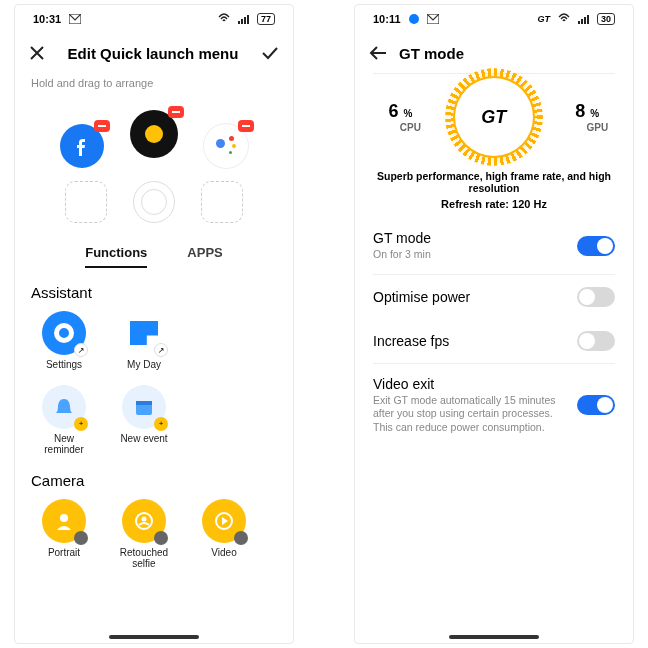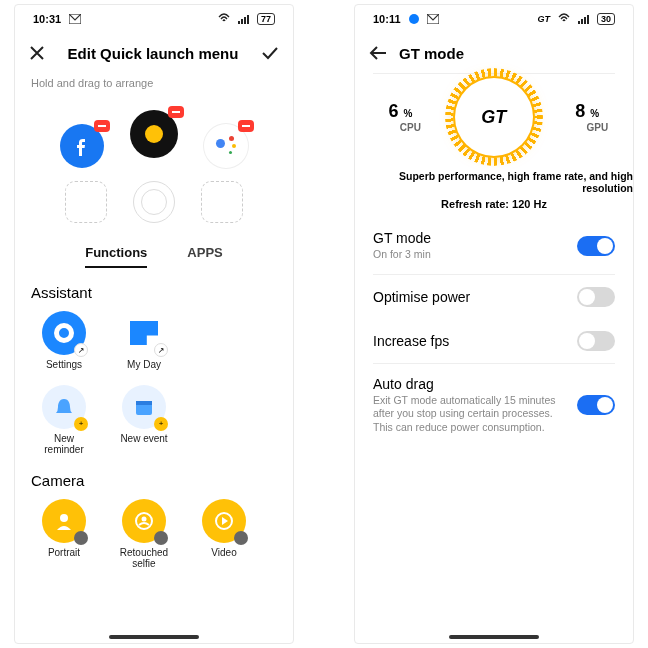--- a/index.html
+++ b/index.html
@@ -35,21 +35,21 @@
   .item .lbl { font-size:10px; text-align:center; line-height:1.15; color:#222;}
   .blue{background:#1b87ff;} .lblue{background:#e8f2ff;} .yellow{background:#ffc107;}
   .navbar{position:absolute; bottom:4px; left:50%; transform:translateX(-50%); width:90px; height:4px; background:#333; border-radius:2px;}
   .statrow{ display:flex; align-items:center; justify-content:space-around; padding:4px 8px;}
   .stat{ text-align:center;}
   .stat .v{font-size:18px; font-weight:700;}
   .stat .v .pc{font-size:10px; font-weight:600;}
   .stat .l{font-size:10px; color:#666; font-weight:600;margin-left:20px;}
   .gtcircle{ width:78px; height:78px; border-radius:50%; background:#fff; box-shadow:0 0 0 2px #ffb300, 0 0 14px rgba(255,179,0,.6); display:flex; align-items:center; justify-content:center; font-style:italic; font-weight:800; font-size:18px; position:relative;}
   .gtcircle::before{content:""; position:absolute; inset:-10px; border-radius:50%; background:repeating-conic-gradient(#ffb300 0 4deg, transparent 4deg 8deg); -webkit-mask:radial-gradient(circle, transparent 58%, #000 59%);}
-  .desc{font-size:10.5px; font-weight:700; text-align:right; padding:10px 0 2px;}
+  .desc{font-size:10.5px; font-weight:700; text-align:center; padding:10px 0 2px;}
   .rr{font-size:11px; font-weight:700; text-align:center; padding:2px 0 8px;}
   .row{ display:flex; align-items:center; justify-content:space-between; padding:12px 18px; }
   .row .txt .t{font-size:14px; font-weight:500;}
   .row .txt .s{font-size:10.5px; color:#888; padding-top:2px; max-width:190px; line-height:1.3;}
   .toggle{ width:38px; height:20px; border-radius:20px; background:#d9d9d9; position:relative;}
   .toggle::after{content:""; position:absolute; width:16px; height:16px; border-radius:50%; background:#fff; top:2px; left:2px; transition:.2s;}
   .toggle.on{ background:#1b6ef3;}
   .toggle.on::after{ left:20px;}
   .divider{height:1px; background:#eee; margin:0 18px;}
   .sigbar{display:inline-flex; align-items:flex-end; gap:1px;}
@@ -266,19 +266,19 @@
   </div>
   <div class="row">
     <div class="txt">
         <div class="t">Increase fps</div>
       </div>
     <div class="toggle"></div>
   </div>
   <div class="divider"></div>
   <div class="row">
     <div class="txt">
-        <div class="t">Auto drag</div>
+        <div class="t">Video exit</div>
         <div class="s">Exit GT mode automatically 15 minutes after you stop using certain processes. This can reduce power consumption.</div>
       </div>
     <div class="toggle on"></div>
   </div>
   <div class="navbar"></div>
 </div>
 
 </body></html>

